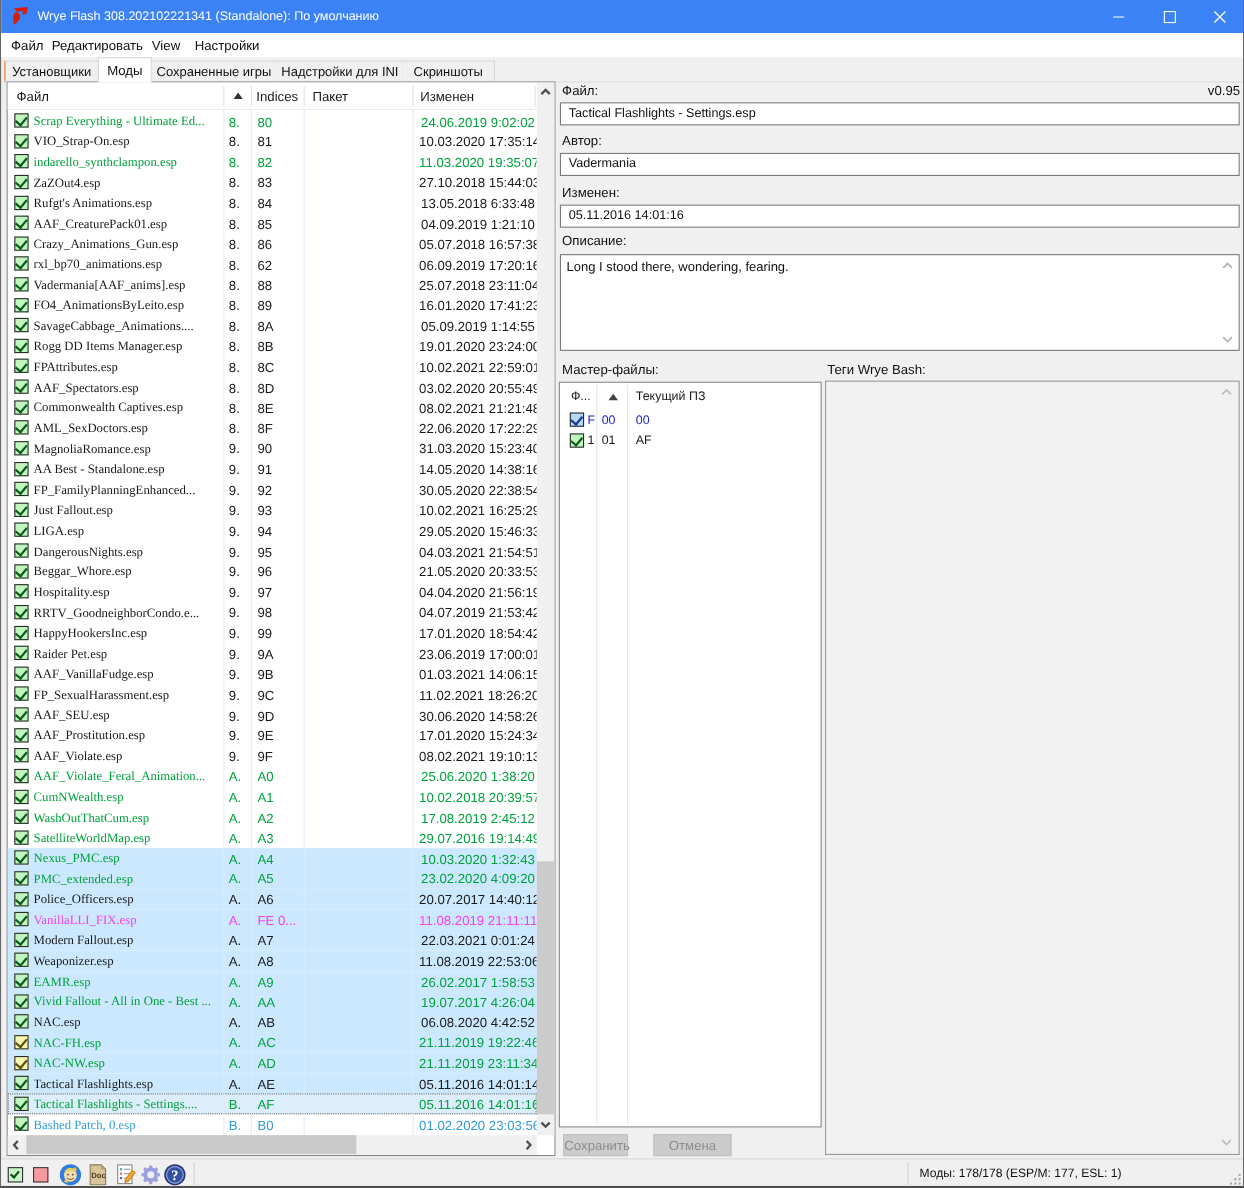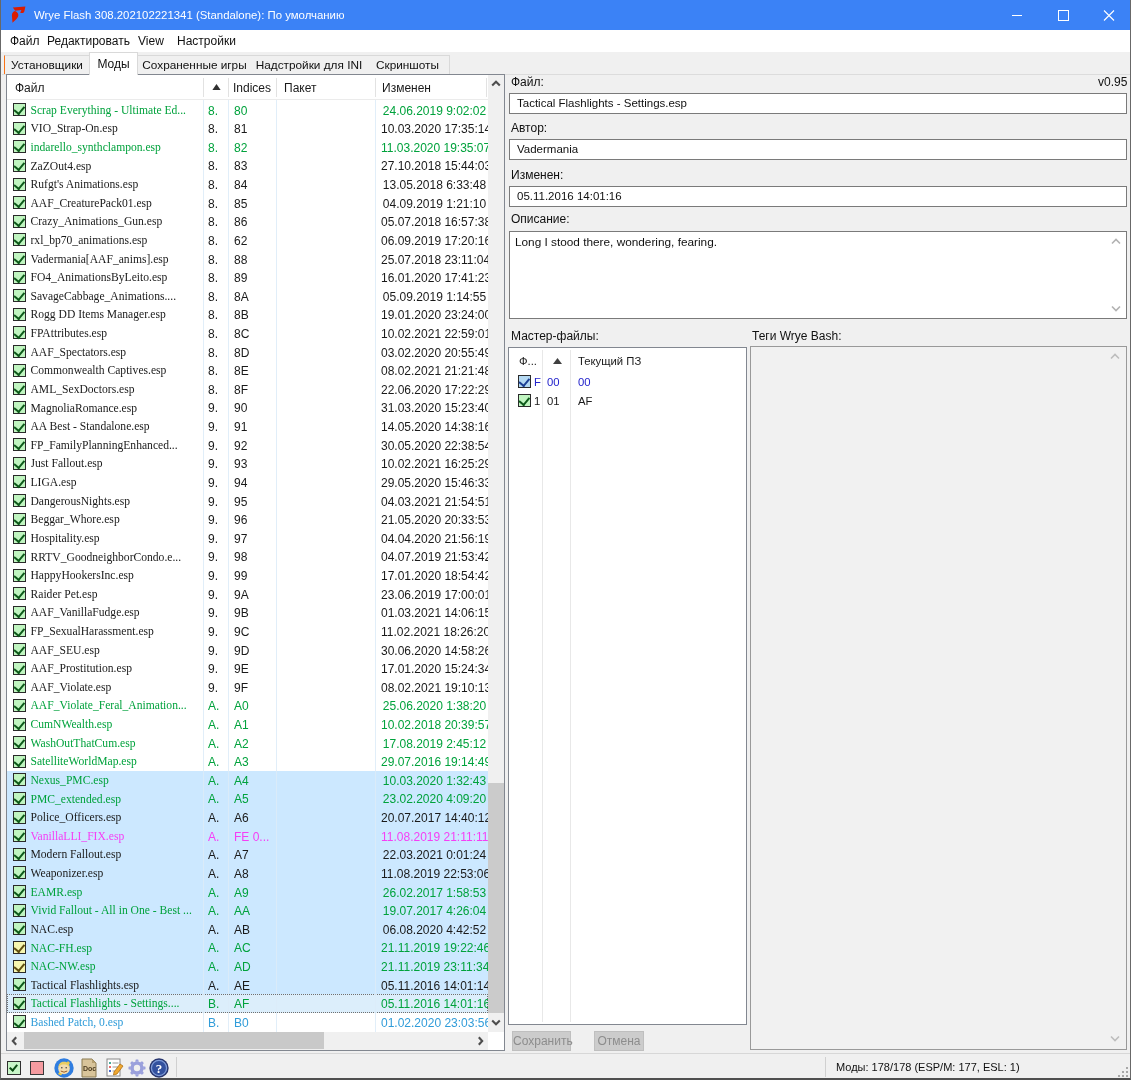--- a/index.html
+++ b/index.html
@@ -514,21 +514,21 @@
 </div>
 <div class="abs" id="tags">
  <svg style="position:absolute;left:359px;top:6px" width="10" height="7">
       <path d="M1 5.5 L5 1.5 L9 5.5" stroke="#bdbdbd" stroke-width="1.6" fill="none"></path>
     </svg>
  <svg style="position:absolute;left:359px;top:688px" width="10" height="7">
       <path d="M1 1.5 L5 5.5 L9 1.5" stroke="#bdbdbd" stroke-width="1.6" fill="none"></path>
     </svg>
 </div>
 <div class="btn" style="left:511px;width:59px">Сохранить</div>
-<div class="btn" style="left:593px;width:50px">Отмена</div>
+<div class="btn" style="left:593px;width:71px">Отмена</div>
 
 <div class="abs" id="status">
  <div class="ssep" style="left:175px"></div>
  <div class="ssep" style="left:824px"></div>
  <span class="lab" style="left:835px;top:7px;font-size:11px">Моды: 178/178 (ESP/M: 177, ESL: 1)</span>
  <svg style="position:absolute;left:1117px;top:13px" width="10" height="10">
   <g fill="#a8a8a8">
         <rect x="8" y="8" width="2" height="2"></rect>
         <rect x="4" y="8" width="2" height="2"></rect>
         <rect x="0" y="8" width="2" height="2"></rect>

